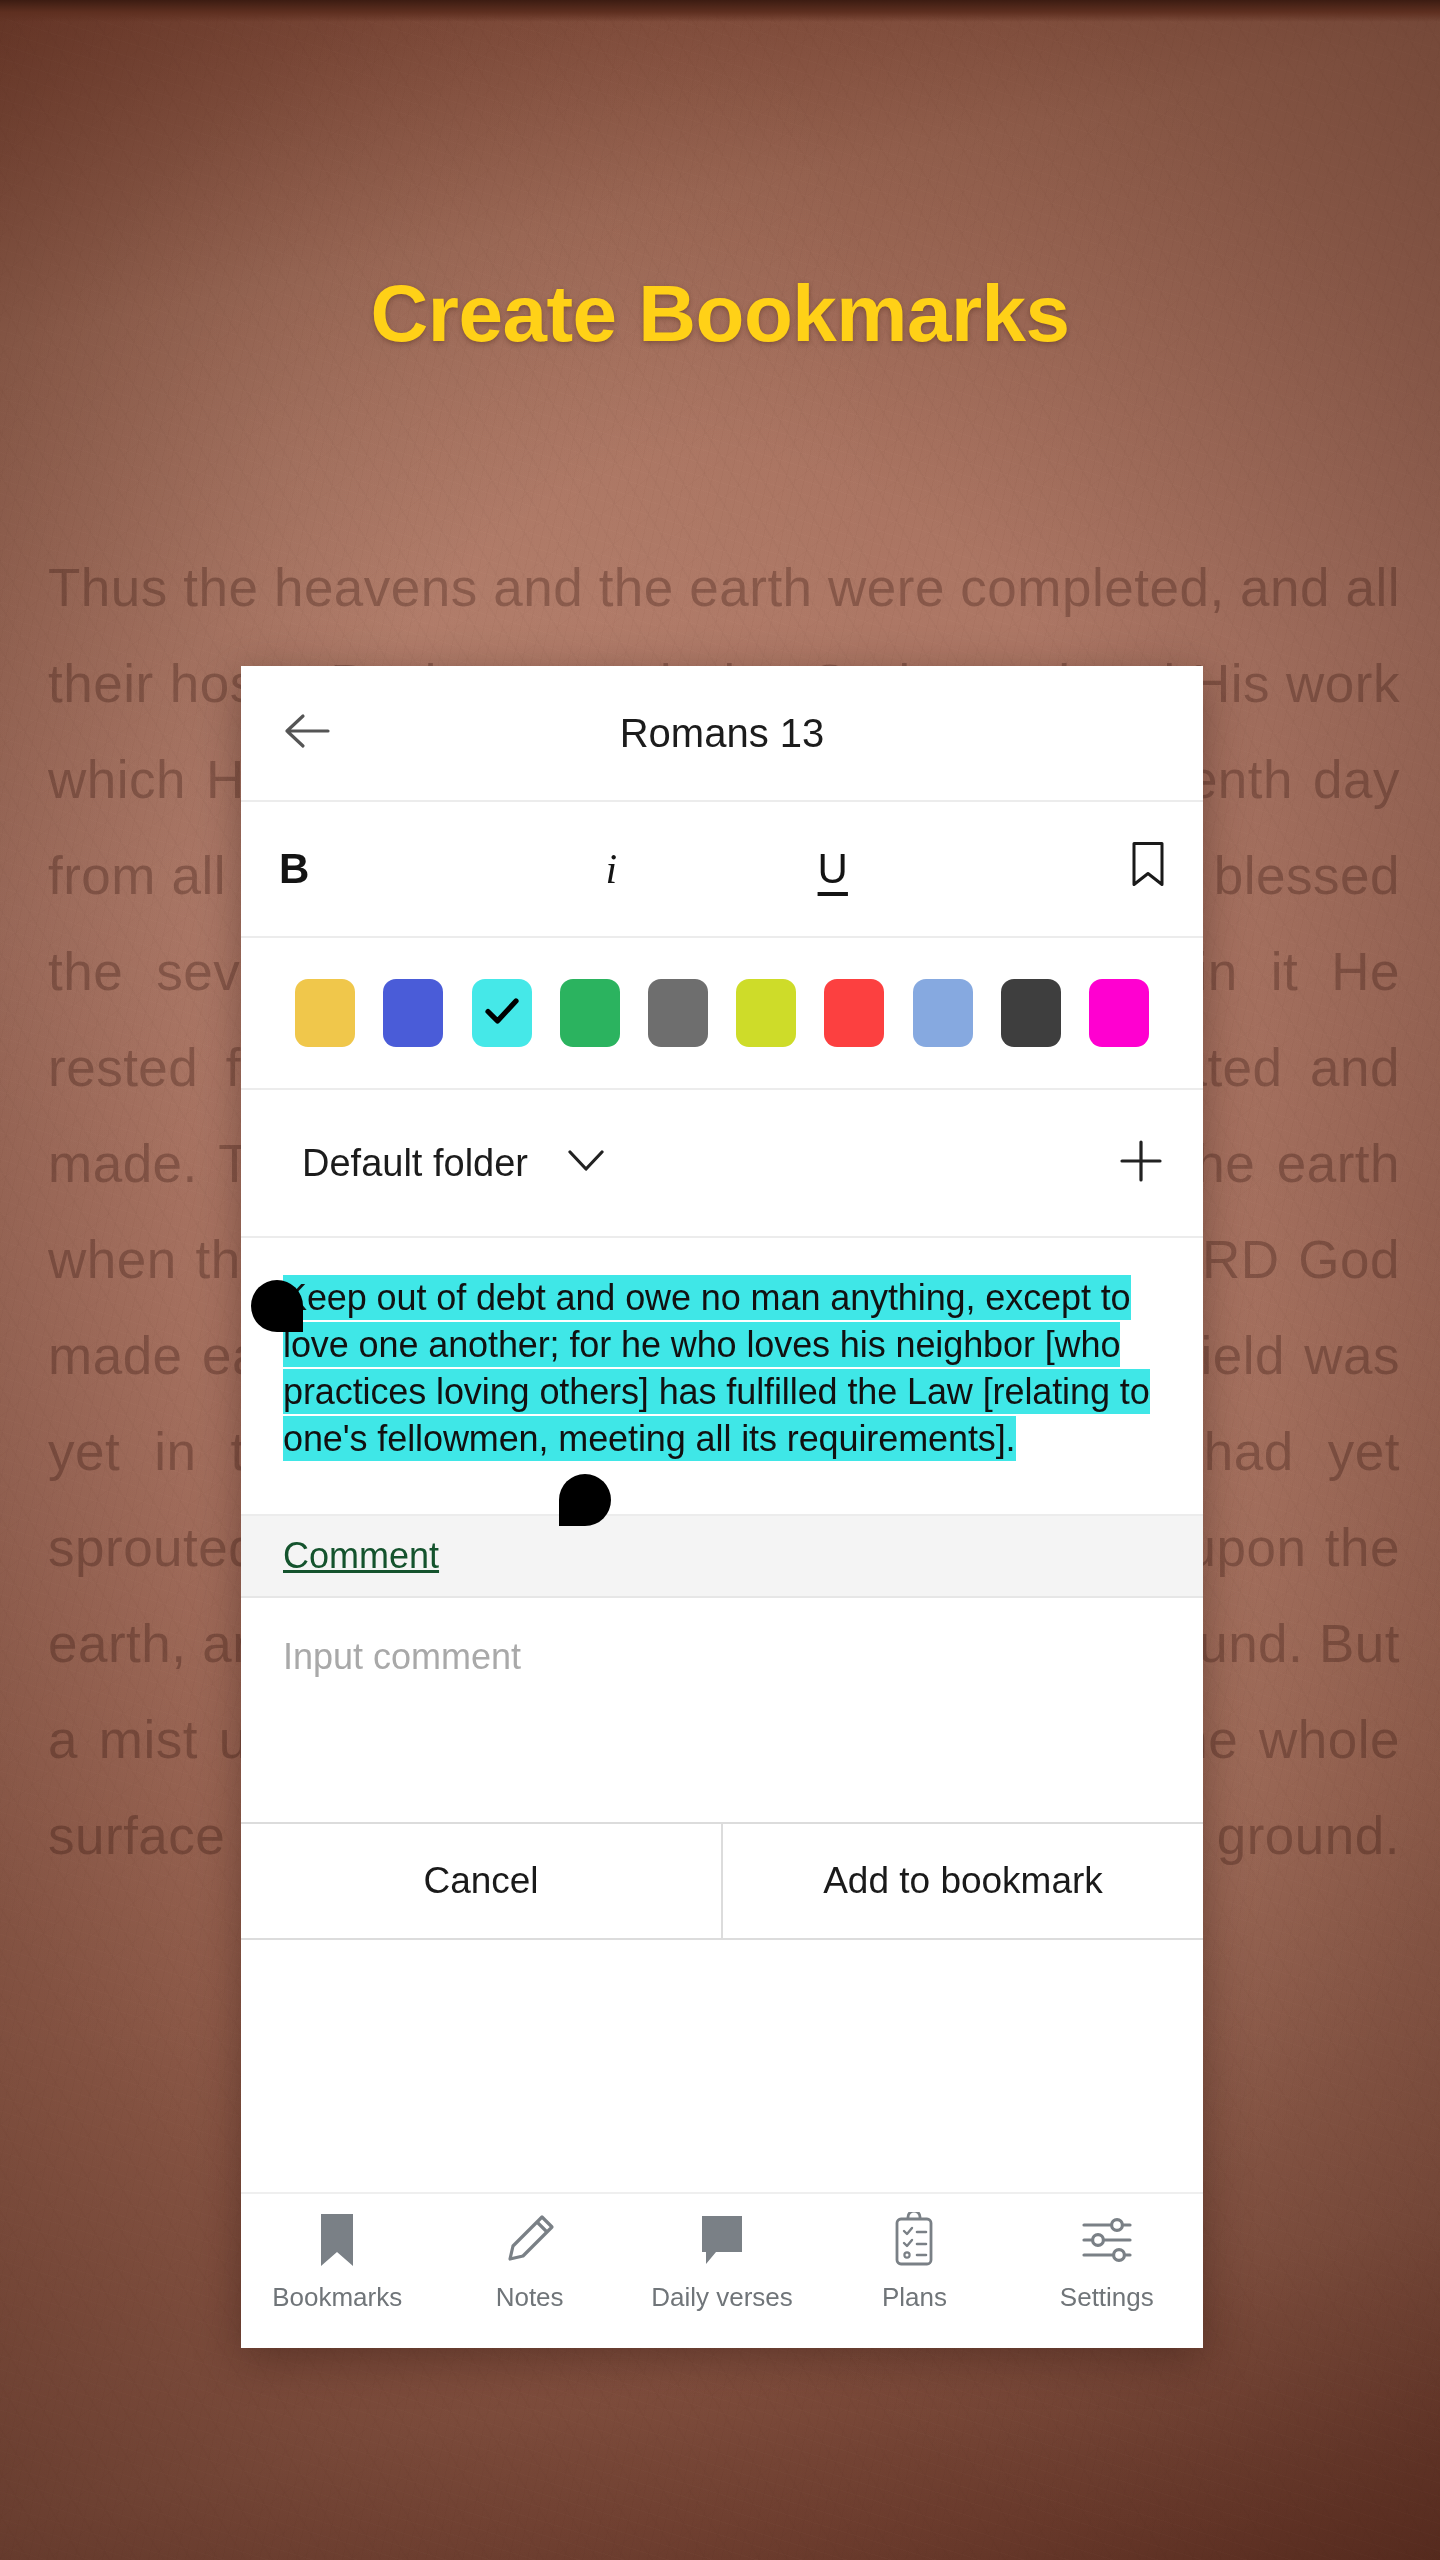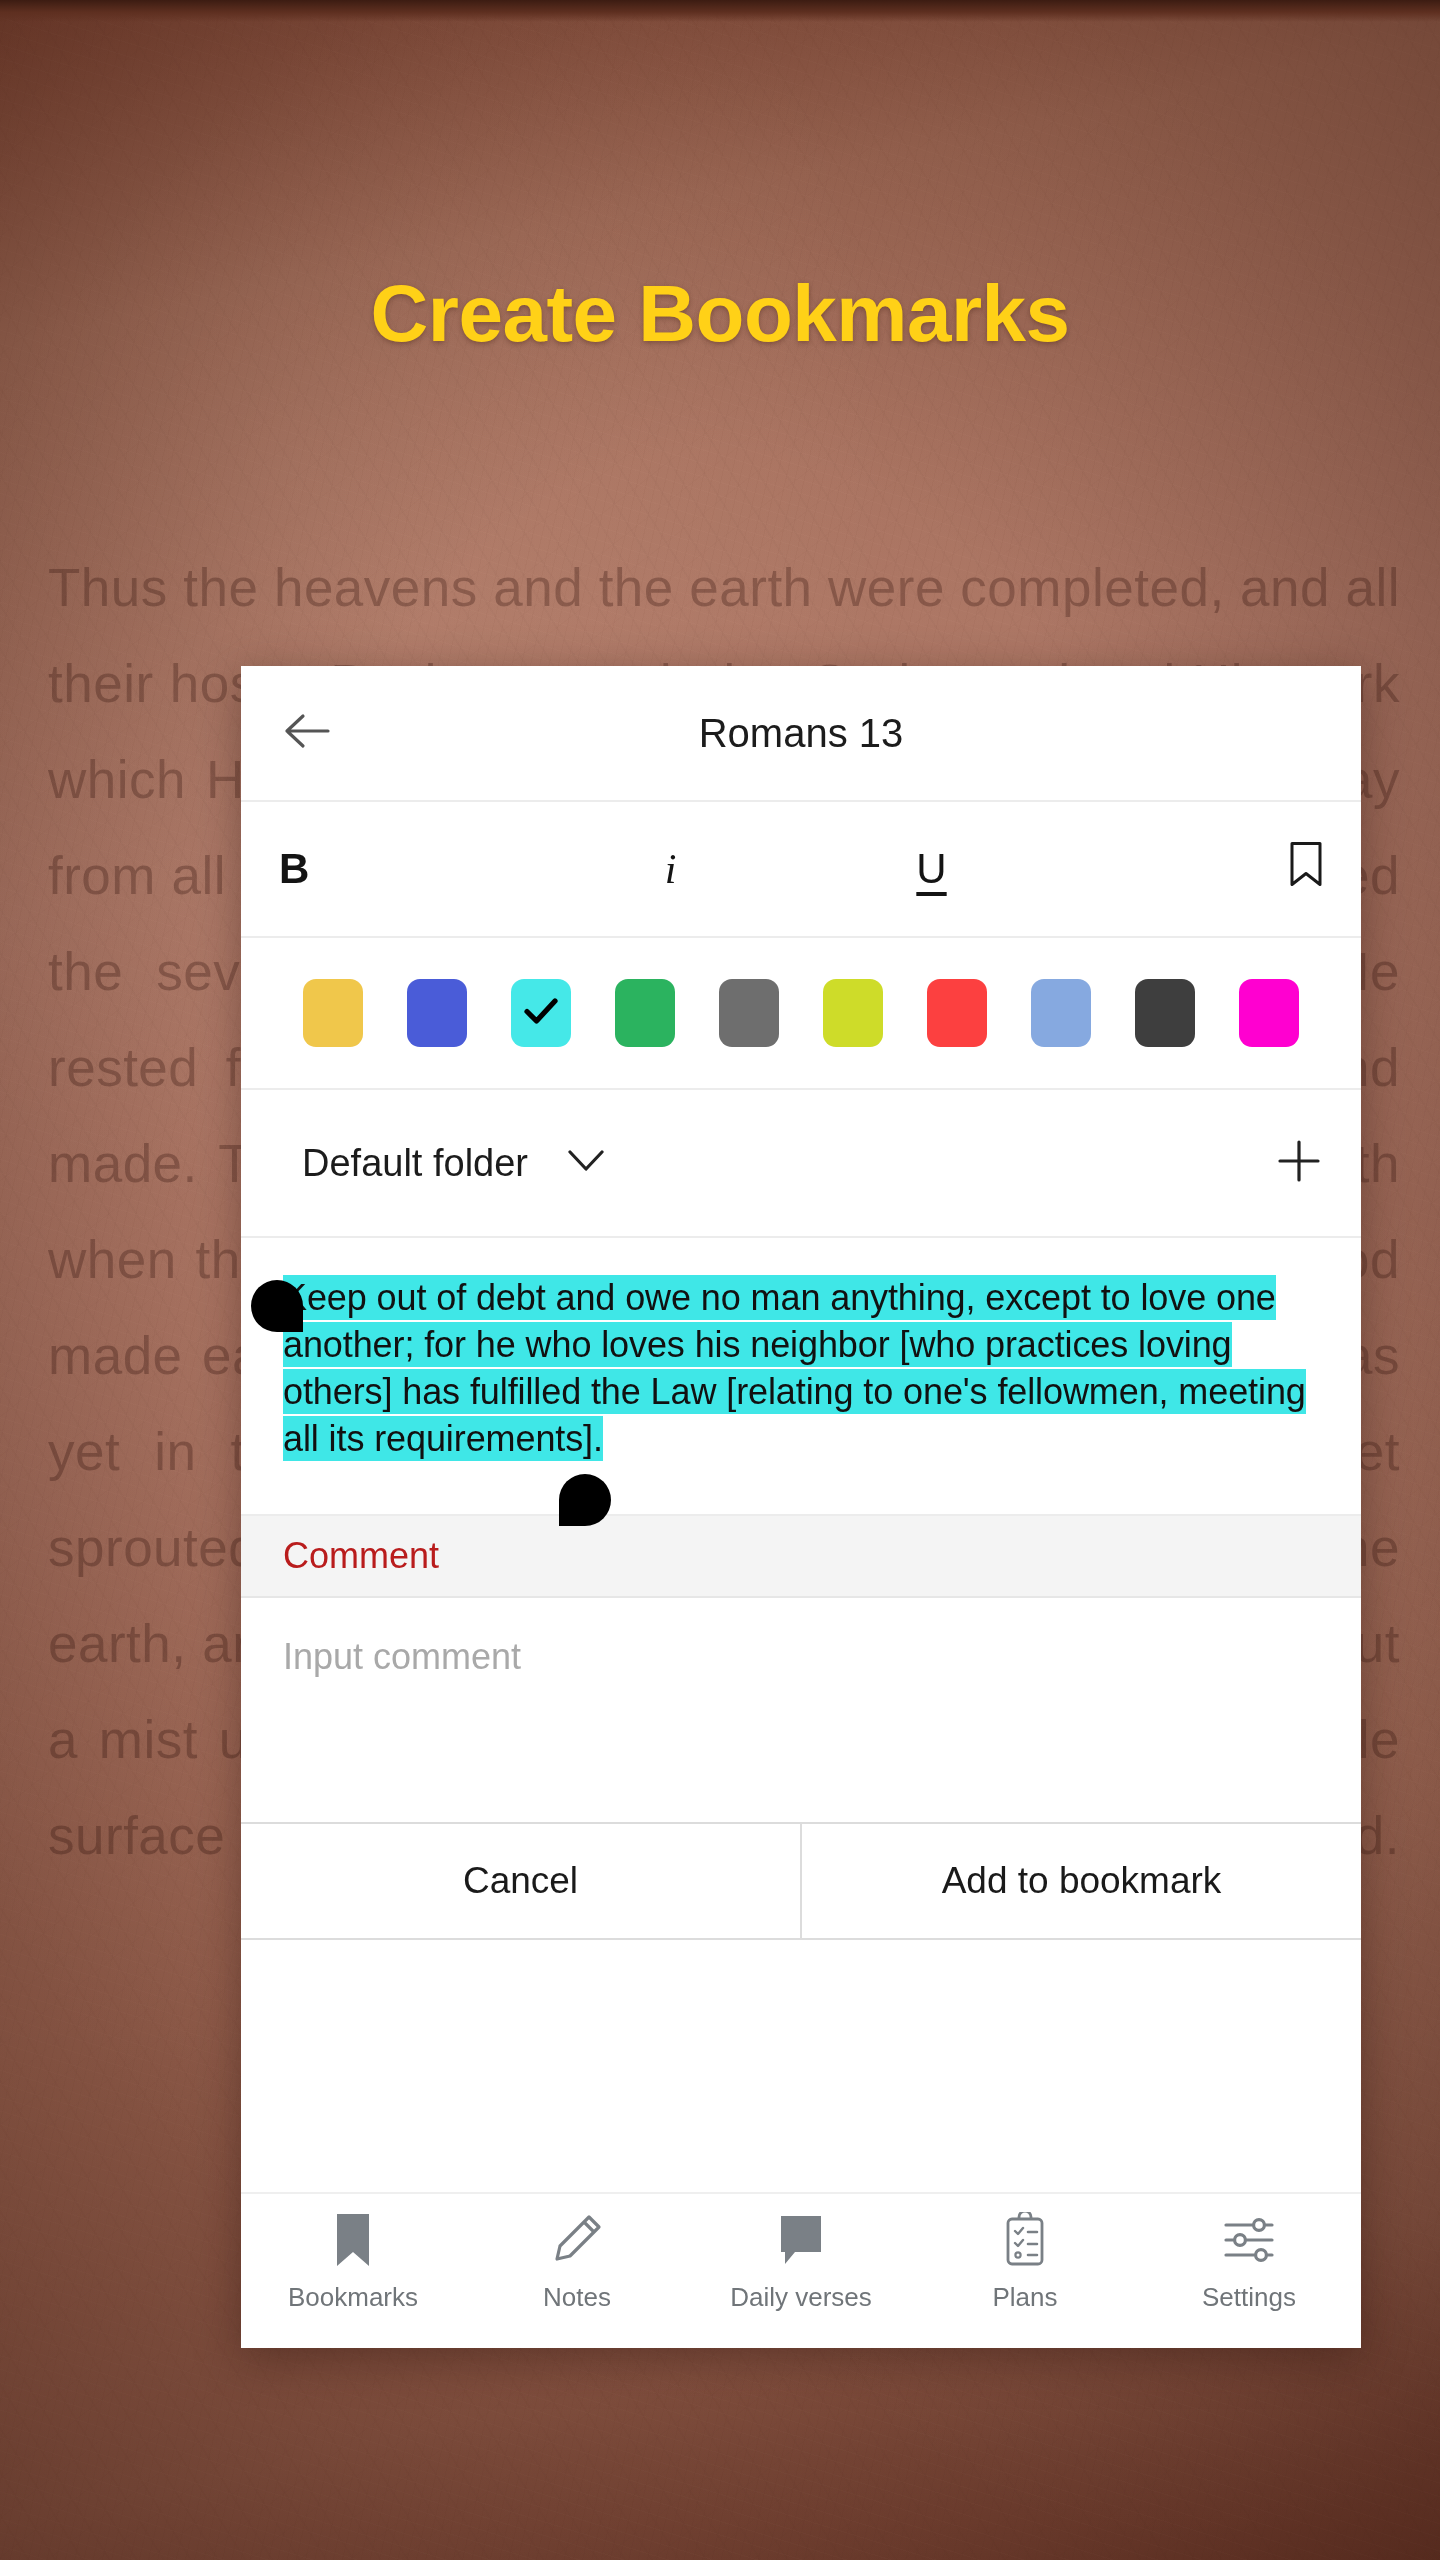--- a/index.html
+++ b/index.html
@@ -73,21 +73,21 @@
     color: #FFD117;
     letter-spacing: -0.5px;
     text-shadow: 0 2px 5px rgba(60,25,15,.35);
   }
 
   
   #app-card {
     position: absolute;
     left: 241px;
     top: 666px;
-    width: 1120px;
+    width: 962px;
     height: 1682px;
     background: #ffffff;
     box-shadow: 0 10px 42px rgba(40,16,9,.40);
     display: flex;
     flex-direction: column;
     overflow: hidden;
   }
 
   
   .title-bar {
@@ -223,21 +223,21 @@
   .comment-band {
     background: #f4f4f4;
     height: 84px;
     display: flex;
     align-items: center;
     padding: 0 42px;
     flex: 0 0 auto;
     border-top: 2px solid #ececec;
     border-bottom: 2px solid #e6e6e6;
   }
-  .comment-band-label { font-size: 36px; color: #b91c1c; }
+  .comment-band-label { font-size: 36px; color: #14532d; text-decoration: underline; }
 
   
   .comment-input-area {
     flex: 0 0 auto;
     height: 224px;
     padding: 38px 42px 12px 42px;
   }
   .comment-placeholder {
     font-size: 36px;
     color: #a9a9a9;

